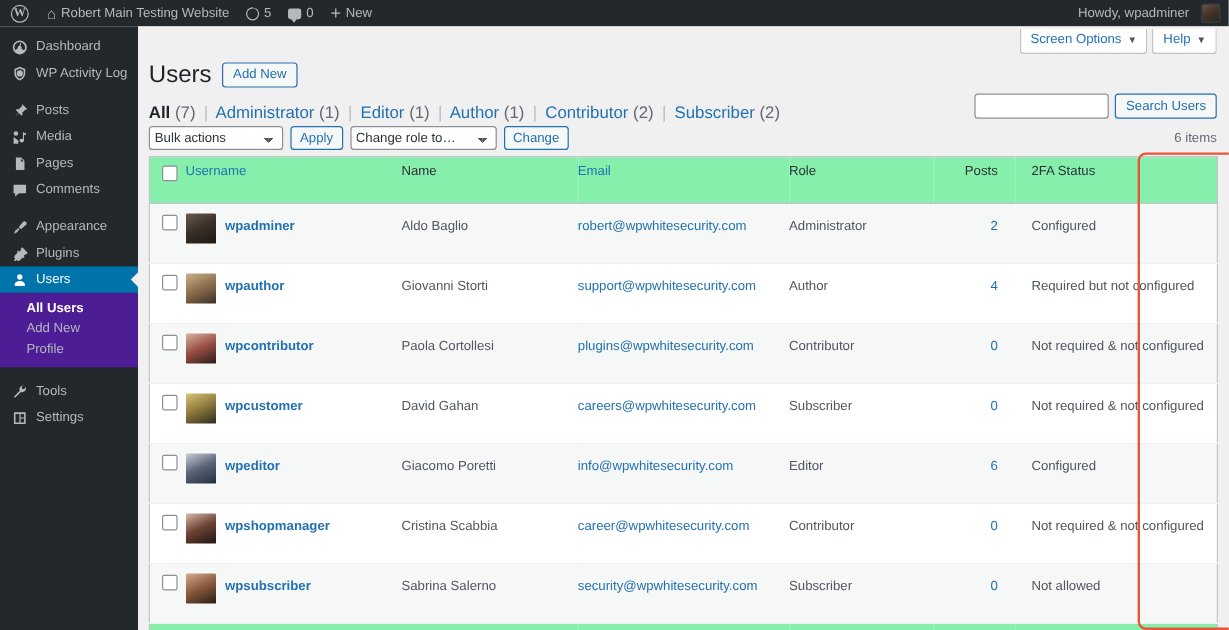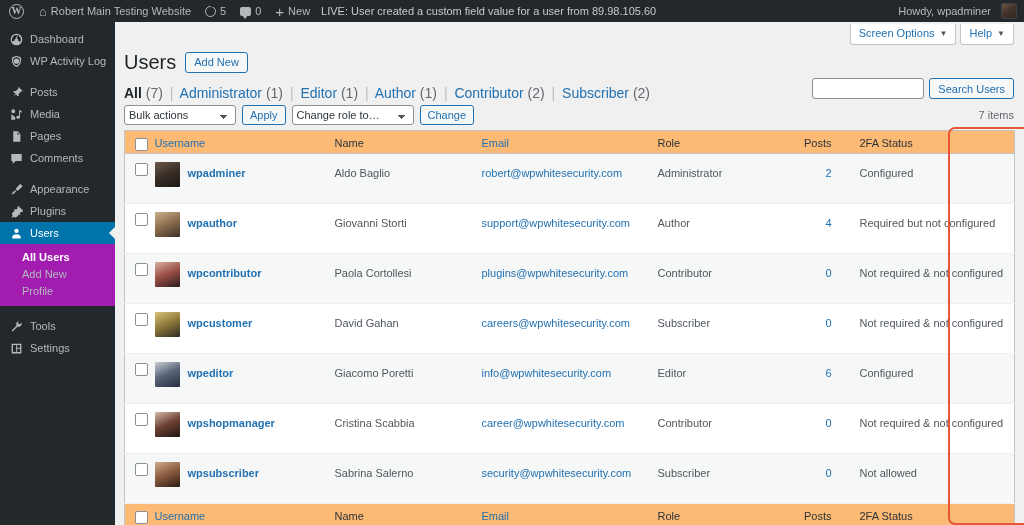--- a/index.html
+++ b/index.html
@@ -73,21 +73,21 @@
     content: ""; position: absolute; right: -1px; top: 4px;
     border-top: 7px solid transparent; border-bottom: 7px solid transparent;
     border-right: 7px solid #f0f0f1;
   }
   .menu-gap { height: 9px; }
   .menu-icon {
     width: 14px; height: 14px; display: inline-flex;
     align-items: center; justify-content: center; flex: 0 0 14px;
   }
   .menu-icon svg { width: 13px; height: 13px; fill: currentColor; display:block; }
-  .submenu { background: #a21caf; padding: 5px 0 6px 0; }
+  .submenu { background: #4c1d95; padding: 5px 0 6px 0; }
   .submenu-item {
     display: block; height: 17px; line-height: 17px;
     padding-left: 22px; color: #b4b9be; font-size: 11px; cursor: pointer;
   }
   .submenu-item.current { color: #fff; font-weight: bold; }
   .collapse { color: #a0a5aa; }
 
   
   #content {
     position: absolute; top: 22px; left: 115px;
@@ -176,22 +176,22 @@
     position: absolute; top: 108px; left: 9px; width: 890px;
     border-collapse: collapse; background: #fff;
     border: 1px solid #c3c4c7; border-radius: 0;
     font-size: 11px; table-layout: fixed;
   }
   #users-table th, #users-table td {
     text-align: left; vertical-align: top; padding: 8px 10px 8px 0;
     color: #50575e; border-bottom: 1px solid #f0f0f1;
   }
   #users-table thead th, #users-table tfoot th {
-    font-weight: 400; color: #2c3338; padding-top: 6px; padding-bottom: 2px;
-    border-bottom: 1px solid #c3c4c7; background: #fdba74;
+    font-weight: 400; color: #2c3338; padding-top: 6px; padding-bottom: 18px;
+    border-bottom: 1px solid #c3c4c7; background: #86efac;
   }
   #users-table tfoot th { border-bottom: none; border-top: 1px solid #c3c4c7; }
   #users-table thead th a, #users-table tfoot th a {
     color: #2271b1; text-decoration: none; cursor: pointer;
   }
   .col-cb     { width: 30px; padding-left: 10px !important; }
   .col-user   { width: 180px; }
   .col-name   { width: 147px; }
   .col-email  { width: 176px; }
   .col-role   { width: 120px; }
@@ -243,23 +243,20 @@
     <span class="ico-circ"></span>
     <span>5</span>
   </div>
   <div class="ab-item">
     <span class="ico-bubble"></span>
     <span>0</span>
   </div>
   <div class="ab-item">
     <span class="ico-plus">+</span>
     <span>New</span>
-  </div>
-  <div class="ab-item ab-live">
-    <span>LIVE: User created a custom field value for a user from 89.98.105.60</span>
   </div>
   <div class="ab-spacer"></div>
   <div class="ab-item">
     <span>Howdy, wpadminer</span>
     <span class="ab-avatar"></span>
   </div>
 </div>
 
 <nav id="sidebar">
   <div style="height:6px"></div>
@@ -415,21 +412,21 @@
 
   <div class="tablenav top">
     <select class="wp-select sel-bulk">
       <option>Bulk actions</option>
     </select>
     <button class="btn-secondary">Apply</button>
     <select class="wp-select sel-role">
       <option>Change role to…</option>
     </select>
     <button class="btn-secondary">Change</button>
-    <span class="displaying-num">7 items</span>
+    <span class="displaying-num">6 items</span>
   </div>
 
   <table id="users-table">
     <thead>
       <tr>
         <th class="col-cb">
           <span class="cb"></span>
         </th>
         <th class="col-user">
           <a>Username</a>

